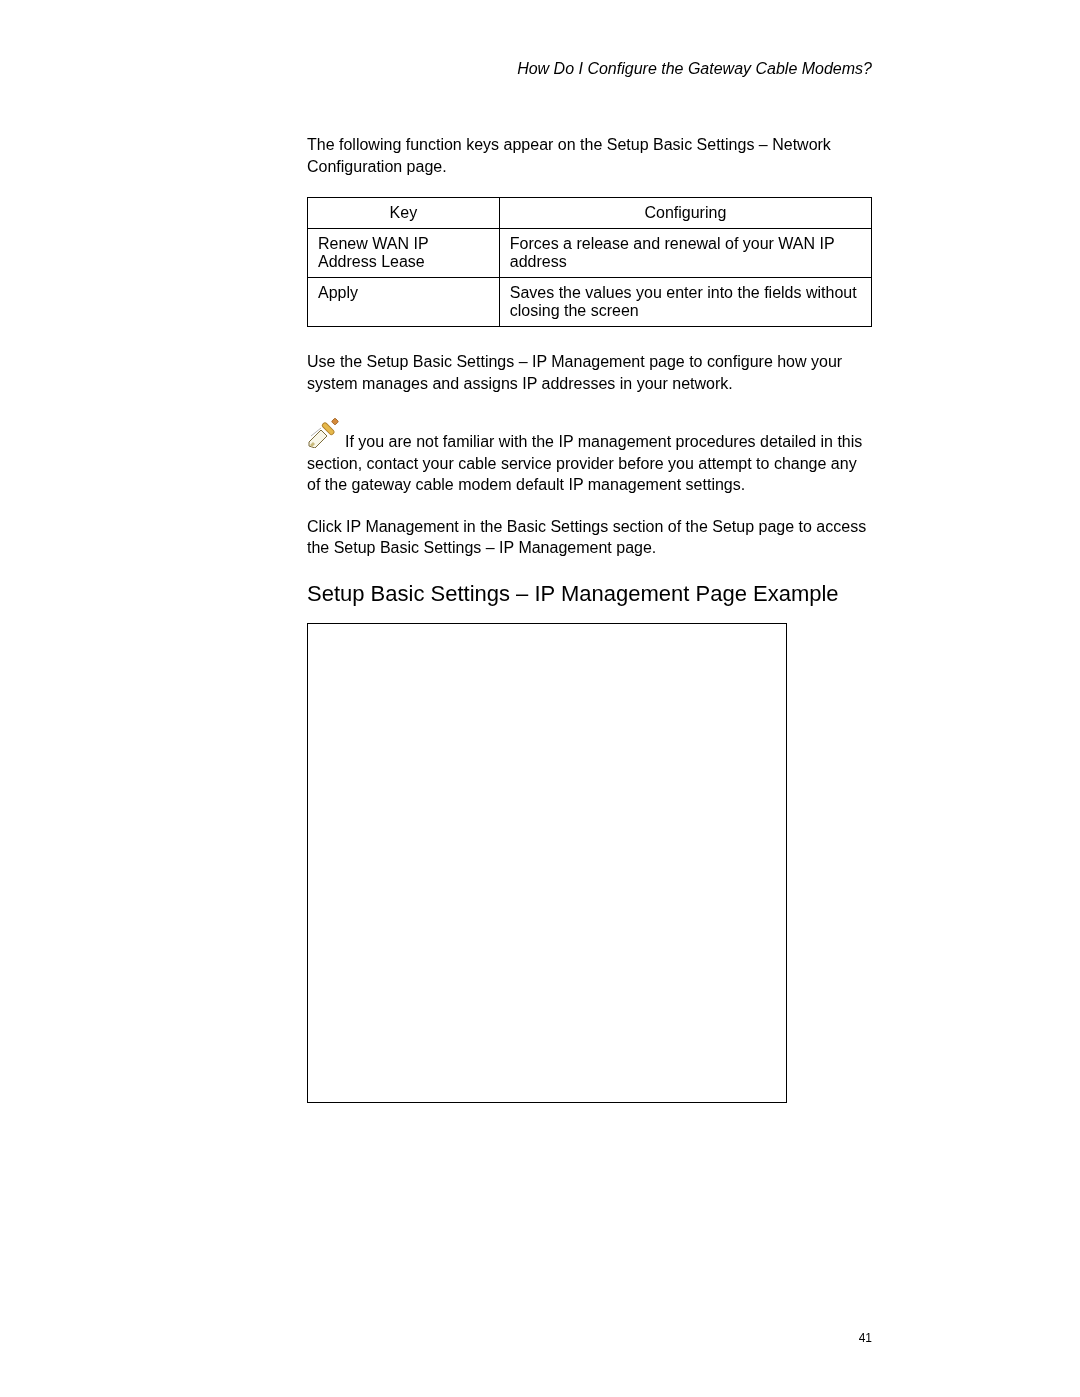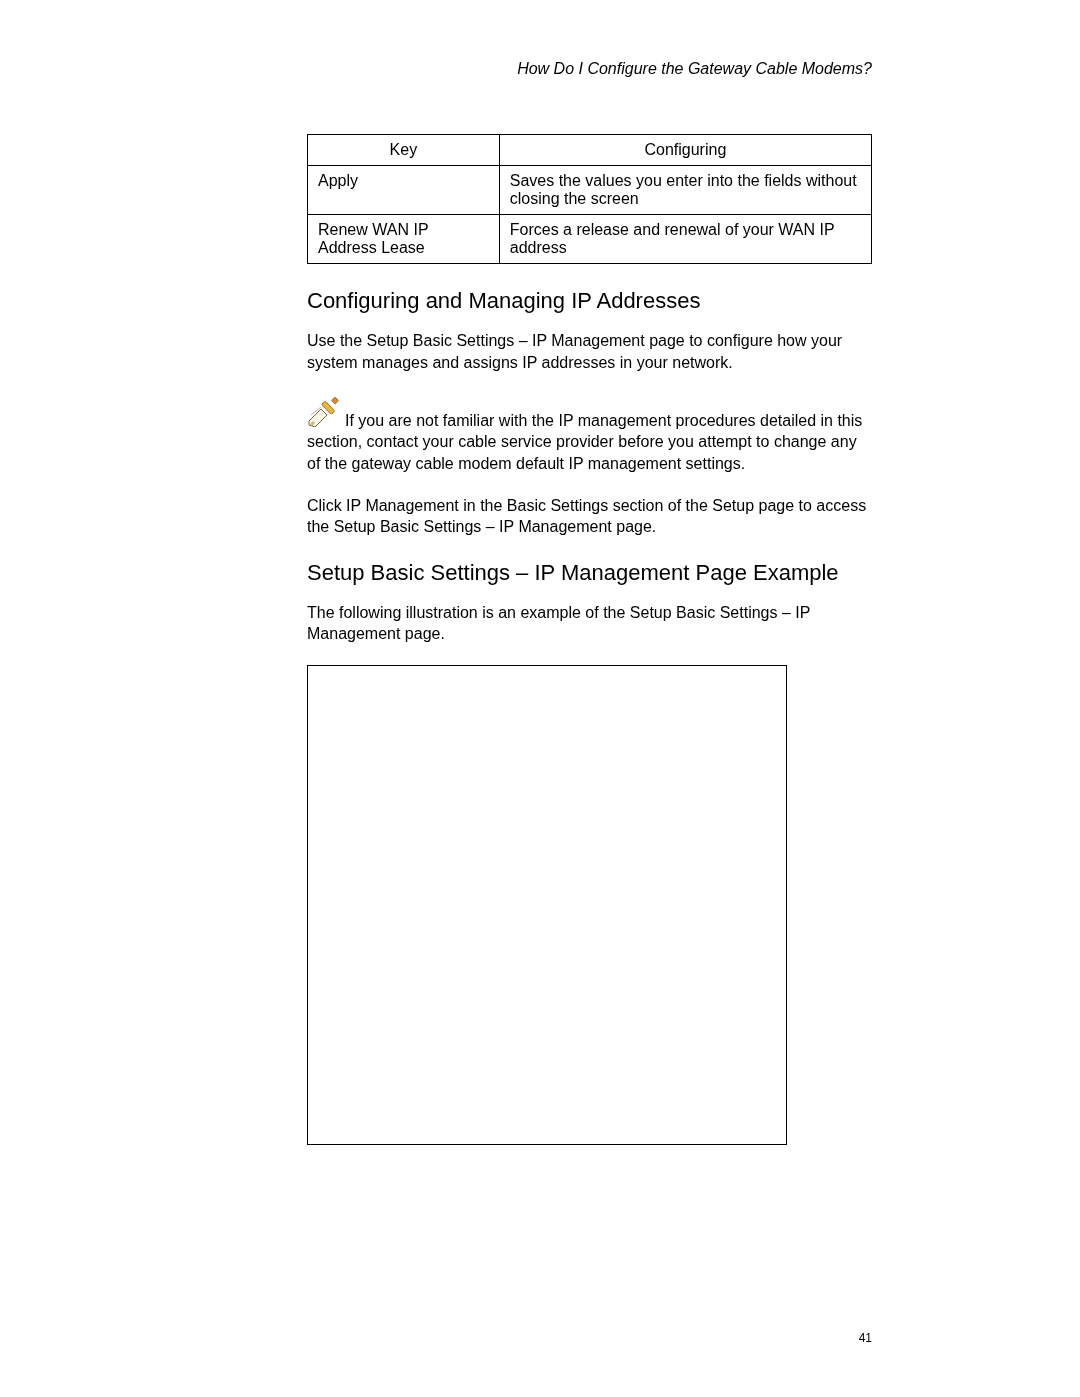--- a/index.html
+++ b/index.html
@@ -92,45 +92,45 @@
 </head>
 <body>
 
 <div class="page">
 
   <div class="running-header">How Do I Configure the Gateway Cable Modems?</div>
 
   <div class="body">
 
 
+    <div class="para">The following function keys appear on the Setup Basic Settings – Network Configuration page.</div>
 
     <table class="fn-keys">
       <colgroup>
           <col class="key-col">
           <col>
         </colgroup>
       <thead>
         <tr>
           <th>Key</th>
           <th>Configuring</th>
         </tr>
       </thead>
       <tbody>
         <tr>
+          <td>Renew WAN IP Address Lease</td>
+          <td>Forces a release and renewal of your WAN IP address</td>
+        </tr>
+        <tr>
           <td>Apply</td>
           <td>Saves the values you enter into the fields without closing the screen</td>
-        </tr>
-        <tr>
-          <td>Renew WAN IP Address Lease</td>
-          <td>Forces a release and renewal of your WAN IP address</td>
         </tr>
       </tbody>
     </table>
 
-    <div class="h2">Configuring and Managing IP Addresses</div>
 
     <div class="para">Use the Setup Basic Settings – IP Management page to configure how your system manages and assigns IP addresses in your network.</div>
 
     <div class="note-block">
       <span class="note-icon">
         <svg width="34" height="30" viewBox="0 0 34 30">
           <g>
             <path d="M2 24 L14 12 L20 18 L8 30 L2 28 Z" fill="#f8f6e8" stroke="#7a6a3a" stroke-width="1"></path>
             <path d="M3 27 L6 24 L8 26 L5 29 Z" fill="#c9b97a"></path>
             <rect x="18" y="4" width="14" height="5" rx="2" transform="rotate(45 18 4)" fill="#e6b84a" stroke="#b0802a" stroke-width="1"></rect>
@@ -140,21 +140,20 @@
         </svg>
       </span><span>If you are not familiar with the IP management procedures detailed in this section, contact your cable service provider before you attempt to change any of the gateway cable modem default IP management settings.</span>
     </div>
 
     <div class="click-para">
       <span>Click </span><span class="bold">IP Management</span><span> in the Basic Settings section of the Setup page to access the Setup Basic Settings – IP Management page.</span>
     </div>
 
     <div class="h2">Setup Basic Settings – IP Management Page Example</div>
 
-    <div class="para">The following illustration is an example of the Setup Basic Settings – IP Management page.</div>
 
     <div class="placeholder-box"></div>
 
   </div>
 
   <div class="page-number">41</div>
 
 </div>
 
 </body></html>

